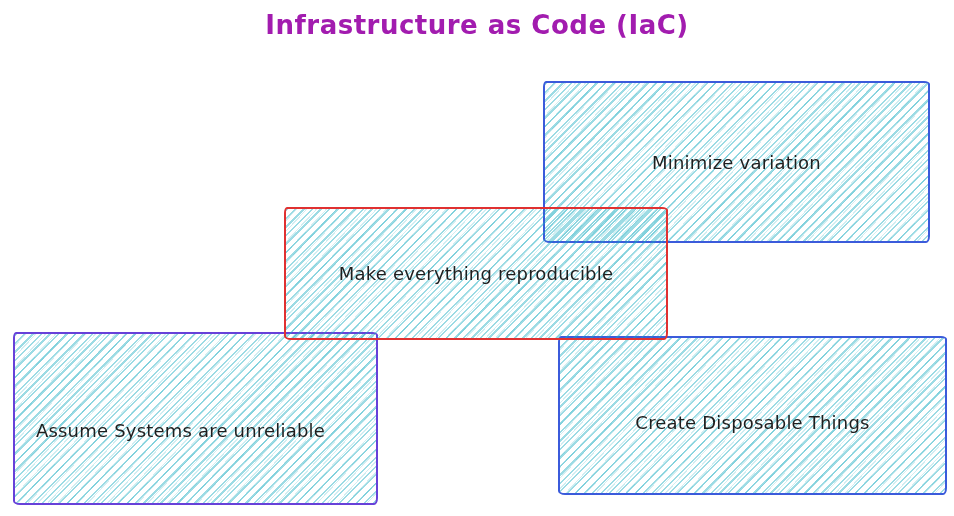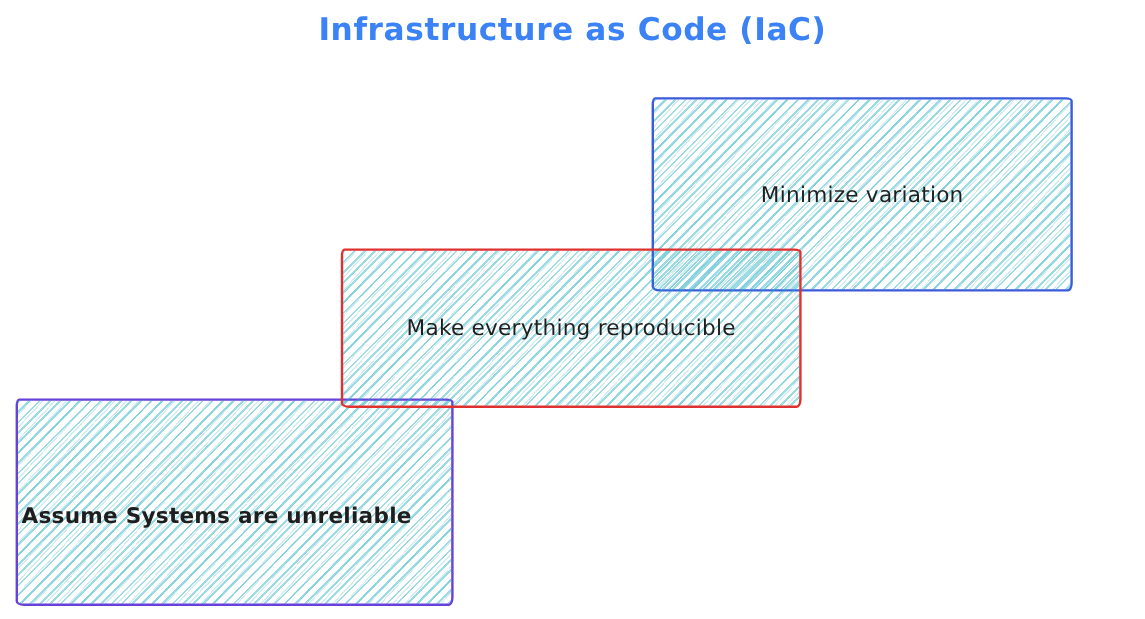--- a/index.html
+++ b/index.html
@@ -46,43 +46,46 @@
   }
   .box-label {
     color: #1e1e1e;
     font-size: 18px;
     letter-spacing: 0.2px;
     white-space: nowrap;
     text-shadow: 0 0 1px rgba(255,255,255,0.35);
   }
   
   .box-top-left      { left: 8px;   top: 77px;  width: 367px; height: 173px; }
-  .box-top-right     { left: 543px; top: 81px;  width: 351px; height: 162px; }
+  .box-top-right     { left: 543px; top: 81px;  width: 387px; height: 162px; }
   .box-center        { left: 284px; top: 207px; width: 384px; height: 133px; z-index: 5; }
   .box-bottom-left   { left: 13px;  top: 332px; width: 365px; height: 173px; }
   .box-bottom-right  { left: 558px; top: 336px; width: 389px; height: 159px; }
   
   .box-top-left .box-label     { margin-top: 20px; }
-  .box-bottom-left .box-label  { margin-top: 24px; margin-right: 30px; font-weight: bold; }
+  .box-bottom-left .box-label  { margin-top: 24px; margin-right: 30px; }
   .box-bottom-right .box-label { margin-top: 14px; }
 </style>
 </head>
 <body>
 
 <div class="canvas">
 
-  <div class="diagram-title" style="color: #3b82f6;">Infrastructure as Code (IaC)</div>
+  <div class="diagram-title" style="color: #a21caf;">Infrastructure as Code (IaC)</div>
 
 
   <div class="box box-top-right" style="border-color: rgb(59, 91, 219);">
     <span class="box-label">Minimize variation</span>
   </div>
 
   <div class="box box-bottom-left" style="border-color: rgb(103, 65, 217);">
     <span class="box-label">Assume Systems are unreliable</span>
   </div>
 
+  <div class="box box-bottom-right" style="border-color: rgb(59, 91, 219);">
+    <span class="box-label">Create Disposable Things</span>
+  </div>
 
   <div class="box box-center" style="border-color: rgb(224, 49, 49);">
     <span class="box-label">Make everything reproducible</span>
   </div>
 
 </div>
 
 </body></html>

